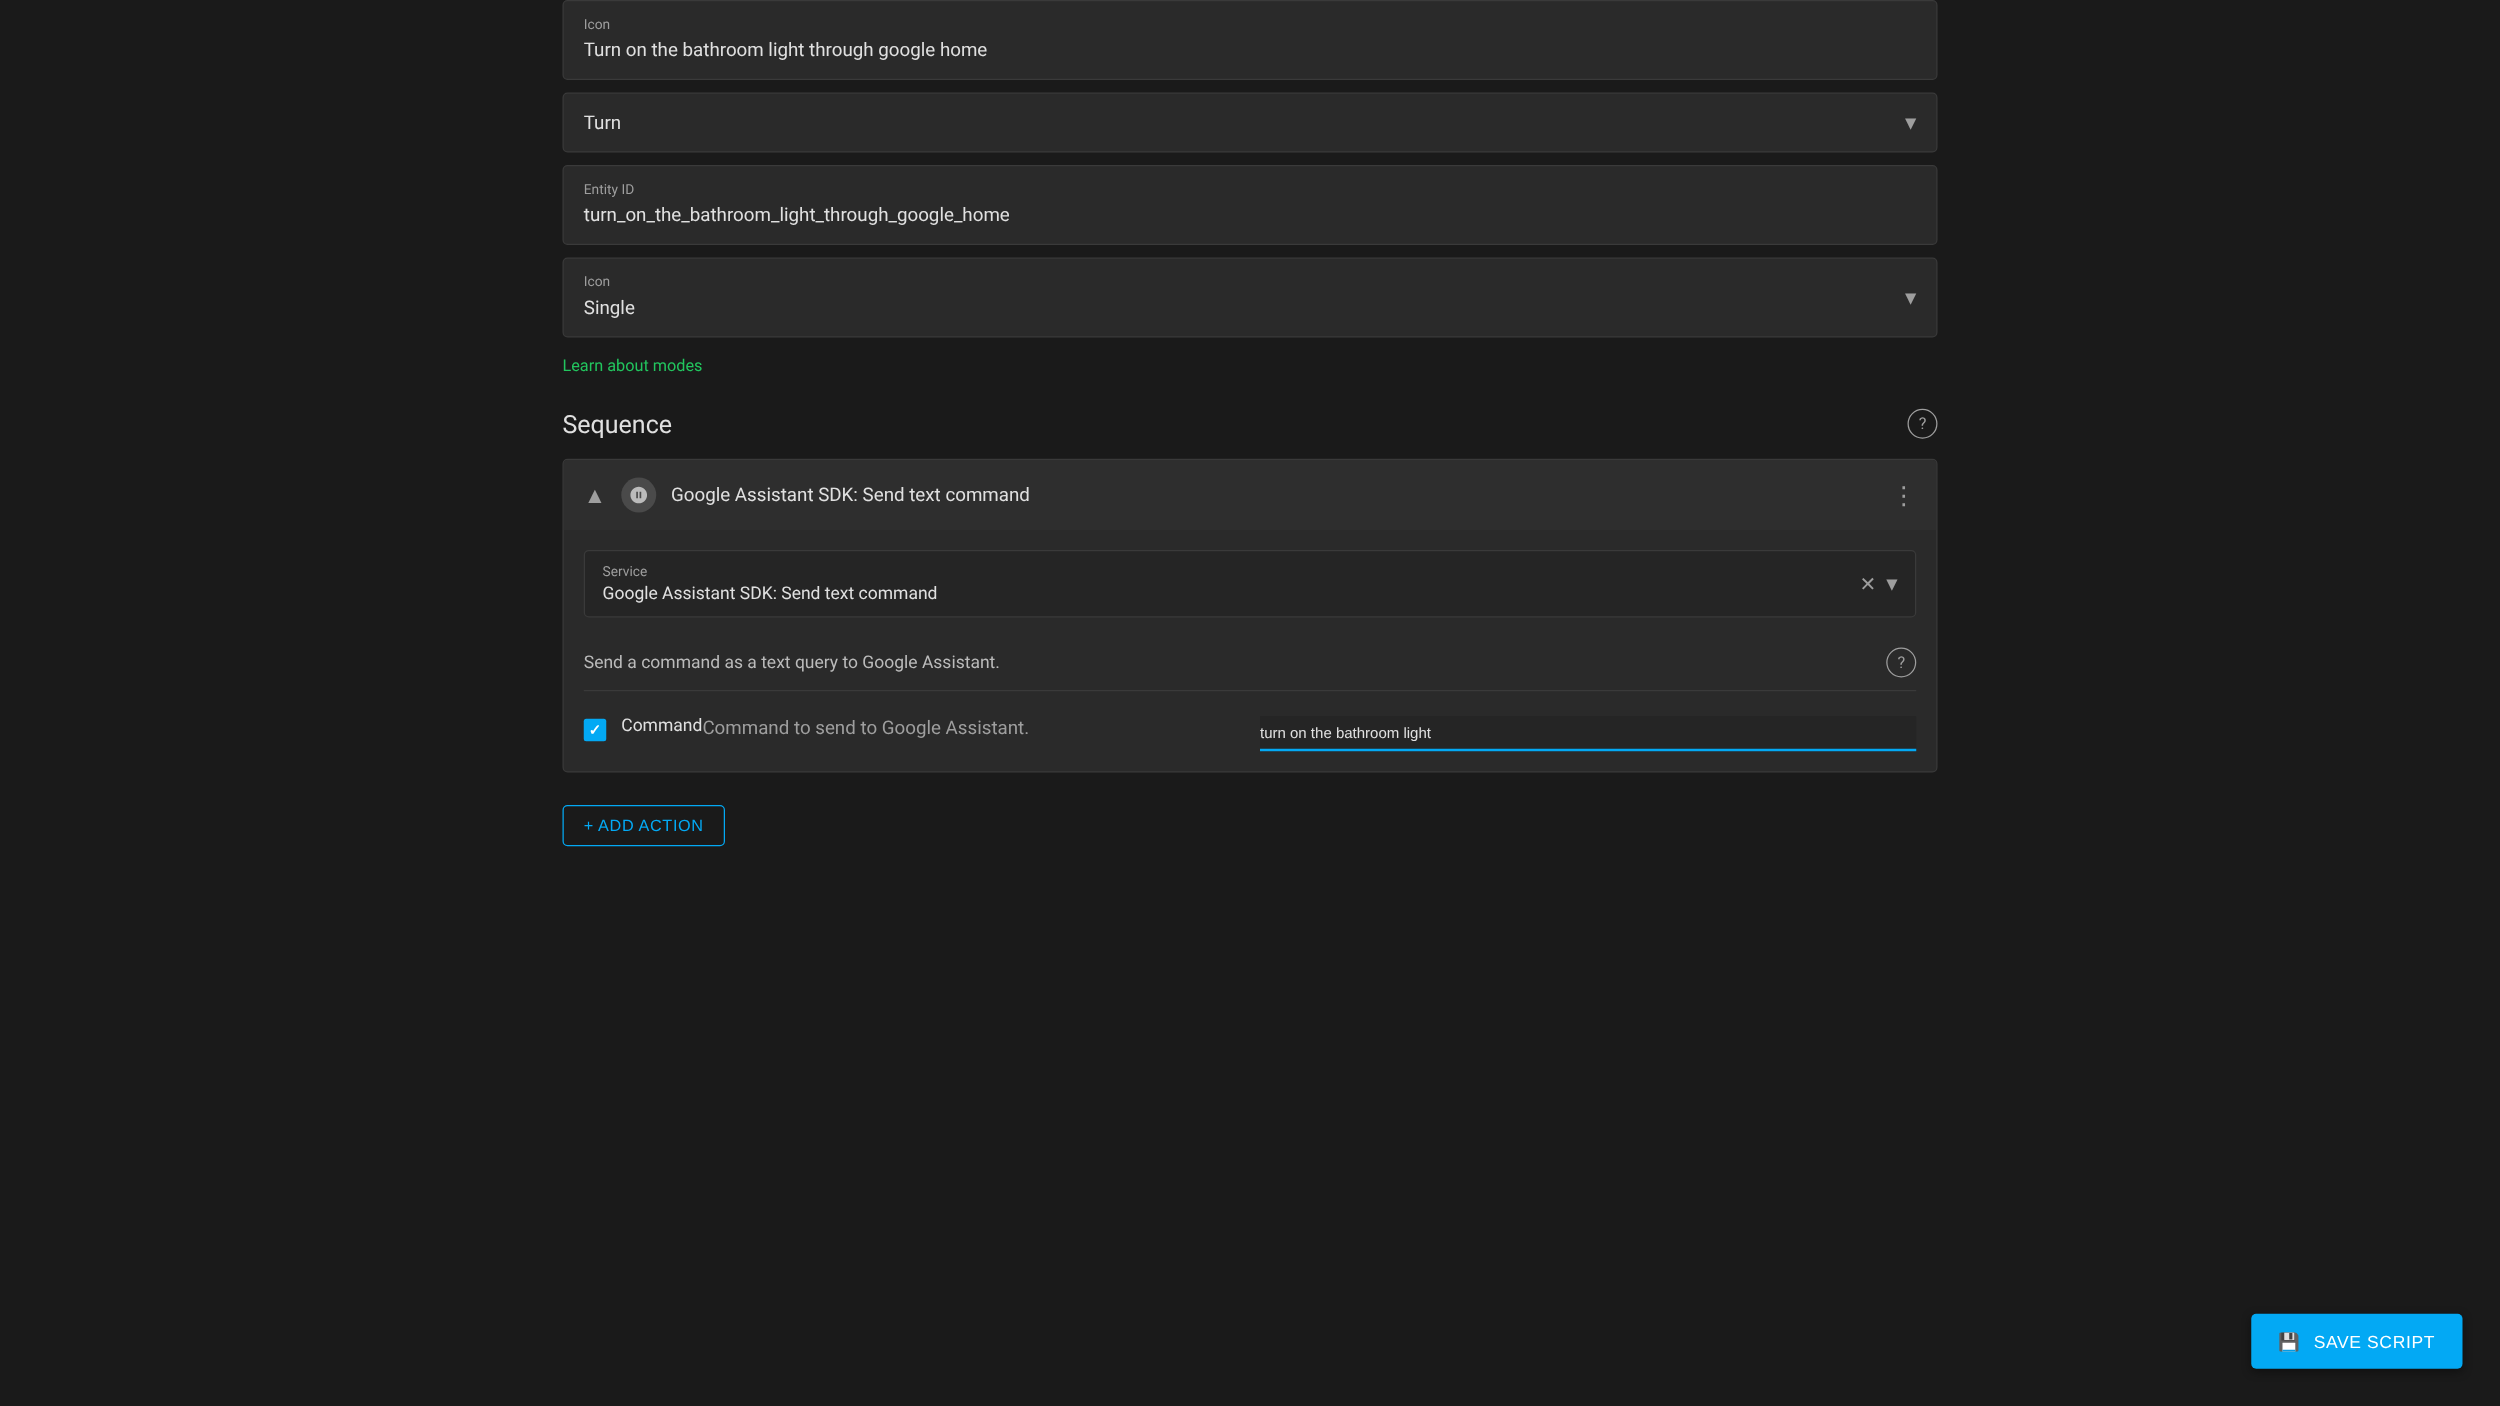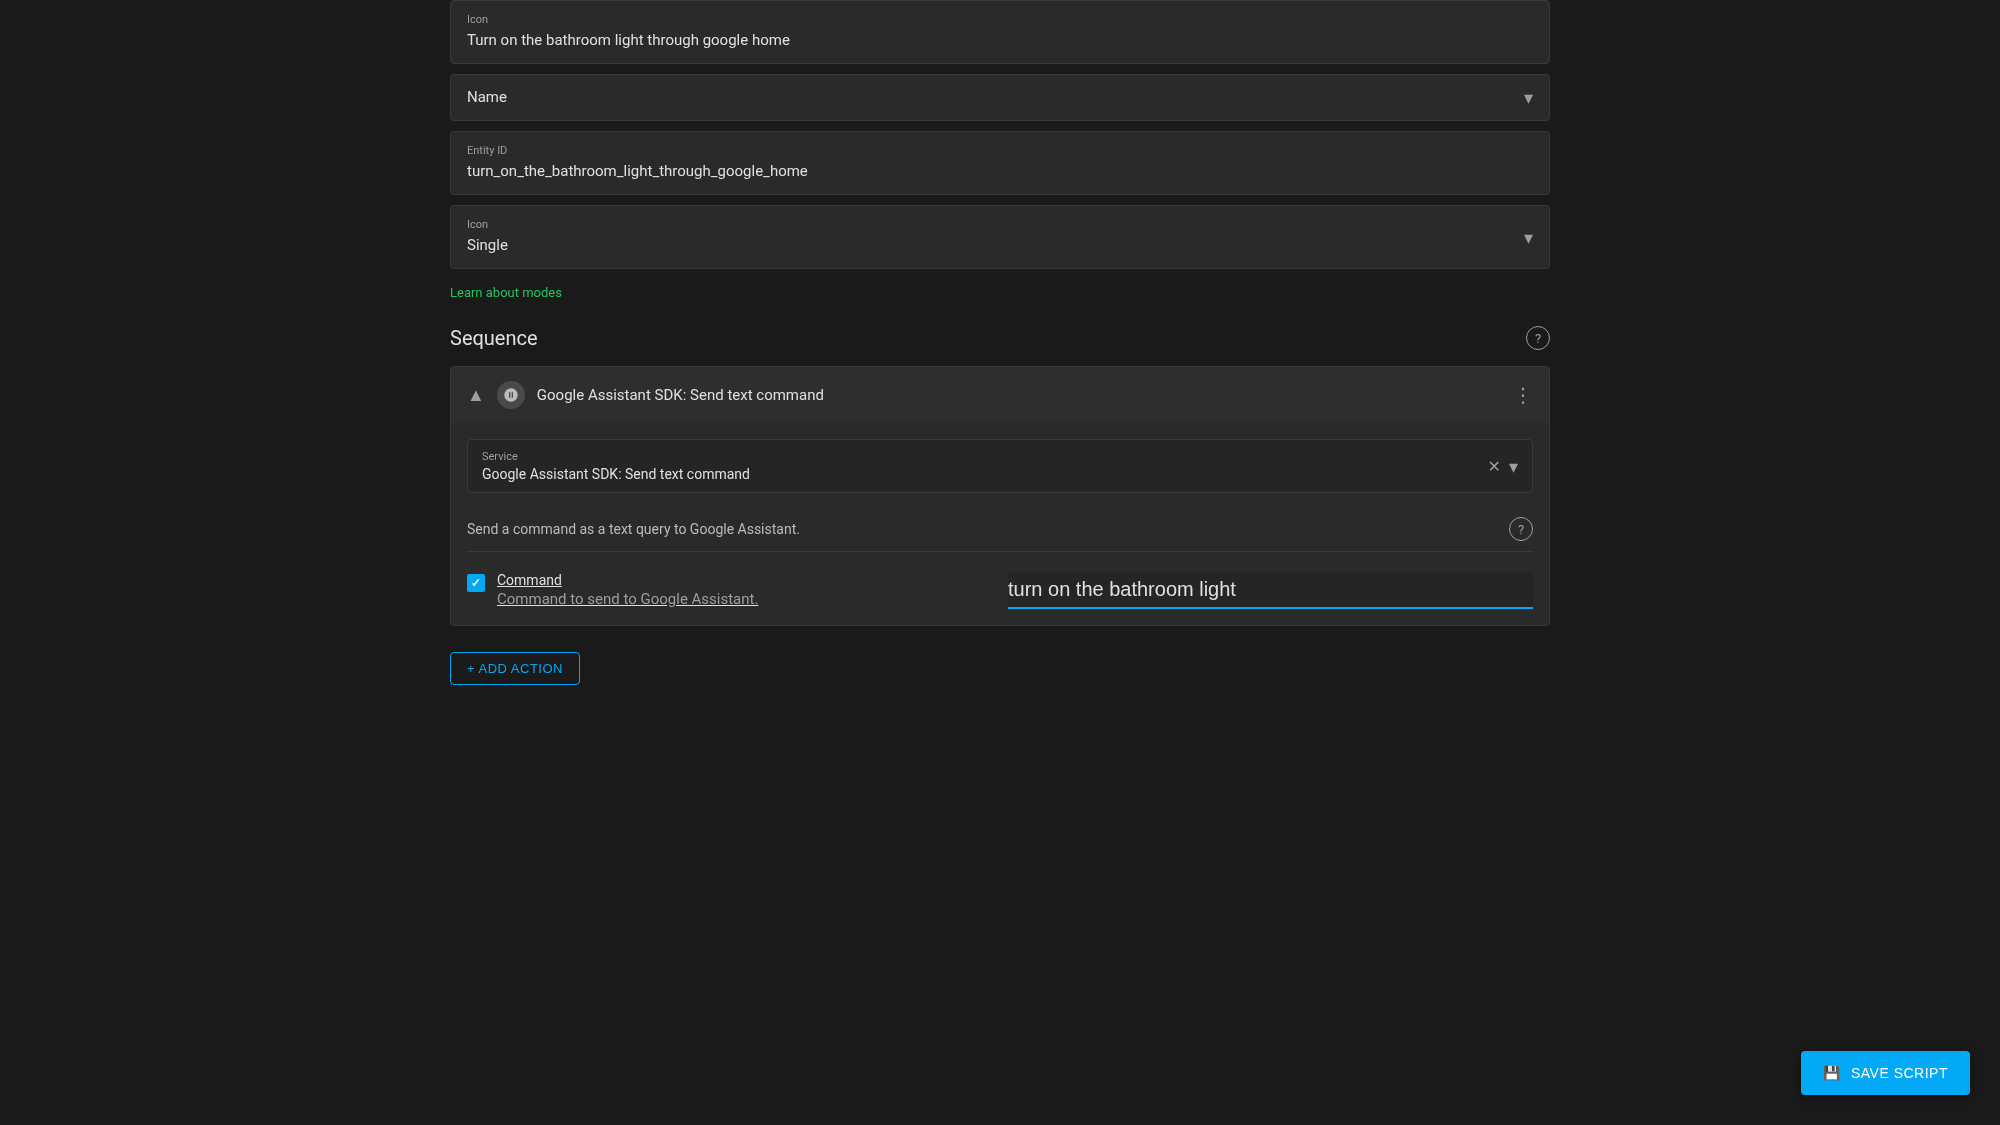--- a/index.html
+++ b/index.html
@@ -218,22 +218,21 @@
 
     .checkbox-blue::after {
       content: '✓';
       color: white;
       font-size: 12px;
       font-weight: bold;
     }
 
     .command-label-group {
       display: flex;
-      flex-direction: column;
-      text-decoration: underline;
+      flex-direction: row;
     }
 
     .command-label {
       font-size: 14px;
       color: #e0e0e0;
       margin-bottom: 2px;
     }
 
     .command-sublabel {
       font-size: 15px;
@@ -244,21 +243,21 @@
       flex: 1;
       position: relative;
     }
 
     .command-input {
       width: 100%;
       background-color: #252525;
       border: none;
       border-bottom: 2px solid #03a9f4;
       color: #e0e0e0;
-      font-size: 20px;
+      font-size: 12px;
       padding: 6px 0;
       outline: none;
     }
 
     .add-action-button {
       display: inline-flex;
       align-items: center;
       gap: 8px;
       border: 1px solid #03a9f4;
       color: #03a9f4;
@@ -312,21 +311,21 @@
   <div class="top-area">
 
     
     <div class="field-group">
       <span class="field-label">Icon</span>
       <div class="field-value">Turn on the bathroom light through google home</div>
     </div>
 
     
     <div class="field-group field-with-dropdown">
-      <span class="field-value">Name</span>
+      <span class="field-value">Turn</span>
       <span class="dropdown-arrow">▾</span>
     </div>
 
     
     <div class="field-group">
       <span class="field-label">Entity ID</span>
       <div class="field-value">turn_on_the_bathroom_light_through_google_home</div>
     </div>
 
     

